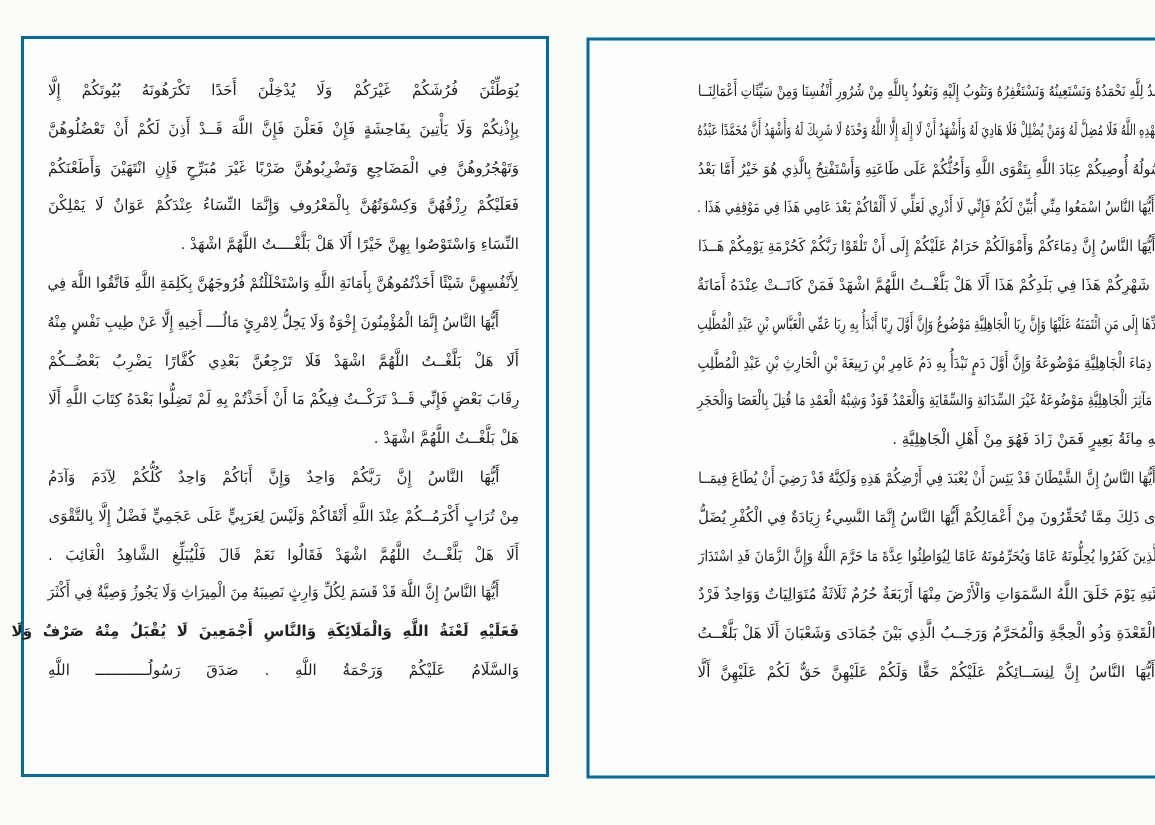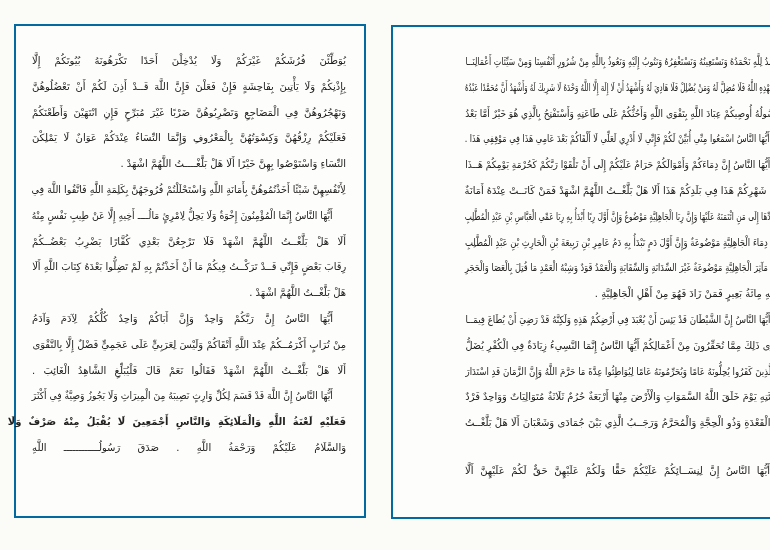--- a/index.html
+++ b/index.html
@@ -60,21 +60,21 @@
       <div class="line full"><span class="ln" style="transform-origin: 100% 50%; transform: scaleX(0.9857);">فِي شَهْرِكُمْ هَذَا فِي بَلَدِكُمْ هَذَا أَلَا هَلْ بَلَّغْــتُ اللَّهُمَّ اشْهَدْ فَمَنْ كَانَــتْ عِنْدَهُ أَمَانَةٌ</span></div>
       <div class="line full"><span class="ln" style="transform-origin: 100% 50%; transform: scaleX(0.7451);">فَلْيُؤَدِّهَا إِلَى مَنِ ائْتَمَنَهُ عَلَيْهَا وَإِنَّ رِبَا الْجَاهِلِيَّةِ مَوْضُوعٌ وَإِنَّ أَوَّلَ رِبًا أَبْدَأُ بِهِ رِبَا عَمِّي الْعَبَّاسِ بْنِ عَبْدِ الْمُطَّلِبِ</span></div>
       <div class="line full"><span class="ln" style="transform-origin: 100% 50%; transform: scaleX(0.8456);">وَإِنَّ دِمَاءَ الْجَاهِلِيَّةِ مَوْضُوعَةٌ وَإِنَّ أَوَّلَ دَمٍ نَبْدَأُ بِهِ دَمُ عَامِرِ بْنِ رَبِيعَةَ بْنِ الْحَارِثِ بْنِ عَبْدِ الْمُطَّلِبِ</span></div>
       <div class="line full"><span class="ln" style="transform-origin: 100% 50%; transform: scaleX(0.8219);">وَإِنَّ مَآثِرَ الْجَاهِلِيَّةِ مَوْضُوعَةٌ غَيْرَ السِّدَانَةِ وَالسِّقَايَةِ وَالْعَمْدُ قَوَدٌ وَشِبْهُ الْعَمْدِ مَا قُتِلَ بِالْعَصَا وَالْحَجَرِ</span></div>
       <div class="line short"><span class="ln">وَفِيهِ مِائَةُ بَعِيرٍ فَمَنْ زَادَ فَهُوَ مِنْ أَهْلِ الْجَاهِلِيَّةِ .</span></div>
       <div class="line full indent"><span class="ln" style="transform-origin: 100% 50%; transform: scaleX(0.8654);">أَيُّهَا النَّاسُ إِنَّ الشَّيْطَانَ قَدْ يَئِسَ أَنْ يُعْبَدَ فِي أَرْضِكُمْ هَذِهِ وَلَكِنَّهُ قَدْ رَضِيَ أَنْ يُطَاعَ فِيمَــا</span></div>
       <div class="line full"><span class="ln" style="transform-origin: 100% 50%; transform: scaleX(0.971);">سِوَى ذَلِكَ مِمَّا تُحَقِّرُونَ مِنْ أَعْمَالِكُمْ أَيُّهَا النَّاسُ إِنَّمَا النَّسِيءُ زِيَادَةٌ فِي الْكُفْرِ يُضَلُّ</span></div>
       <div class="line full"><span class="ln" style="transform-origin: 100% 50%; transform: scaleX(0.863);">بِهِ الَّذِينَ كَفَرُوا يُحِلُّونَهُ عَامًا وَيُحَرِّمُونَهُ عَامًا لِيُوَاطِئُوا عِدَّةَ مَا حَرَّمَ اللَّهُ وَإِنَّ الزَّمَانَ قَدِ اسْتَدَارَ</span></div>
       <div class="line full"><span class="ln" style="transform-origin: 100% 50%; transform: scaleX(0.9895);">كَهَيْئَتِهِ يَوْمَ خَلَقَ اللَّهُ السَّمَوَاتِ وَالْأَرْضَ مِنْهَا أَرْبَعَةٌ حُرُمٌ ثَلَاثَةٌ مُتَوَالِيَاتٌ وَوَاحِدٌ فَرْدٌ</span></div>
       <div class="line full"><span class="ln" style="word-spacing: 0.09px;">ذُو الْقَعْدَةِ وَذُو الْحِجَّةِ وَالْمُحَرَّمُ وَرَجَــبُ الَّذِي بَيْنَ جُمَادَى وَشَعْبَانَ أَلَا هَلْ بَلَّغْــتُ</span></div>
-      <div class="line full indent"><span class="ln" style="word-spacing: 3.42px; margin-top: 22px;">أَيُّهَا النَّاسُ إِنَّ لِنِسَــائِكُمْ عَلَيْكُمْ حَقًّا وَلَكُمْ عَلَيْهِنَّ حَقٌّ لَكُمْ عَلَيْهِنَّ أَلَّا</span></div>
+      <div class="line full indent"><span class="ln" style="word-spacing: 3.42px;">أَيُّهَا النَّاسُ إِنَّ لِنِسَــائِكُمْ عَلَيْكُمْ حَقًّا وَلَكُمْ عَلَيْهِنَّ حَقٌّ لَكُمْ عَلَيْهِنَّ أَلَّا</span></div>
     </div>
   </div>
 
   <div class="page page-left">
     <div class="page-text" dir="rtl">
       <div class="line full"><span class="ln" style="word-spacing: 10.81px;">يُوَطِّئْنَ فُرُشَكُمْ غَيْرَكُمْ وَلَا يُدْخِلْنَ أَحَدًا تَكْرَهُونَهُ بُيُوتَكُمْ إِلَّا</span></div>
       <div class="line full"><span class="ln" style="word-spacing: 2.55px;">بِإِذْنِكُمْ وَلَا يَأْتِينَ بِفَاحِشَةٍ فَإِنْ فَعَلْنَ فَإِنَّ اللَّهَ قَــدْ أَذِنَ لَكُمْ أَنْ تَعْضُلُوهُنَّ</span></div>
       <div class="line full"><span class="ln" style="word-spacing: 2.71px;">وَتَهْجُرُوهُنَّ فِي الْمَضَاجِعِ وَتَضْرِبُوهُنَّ ضَرْبًا غَيْرَ مُبَرِّحٍ فَإِنِ انْتَهَيْنَ وَأَطَعْنَكُمْ</span></div>
       <div class="line full"><span class="ln" style="word-spacing: 3.27px;">فَعَلَيْكُمْ رِزْقُهُنَّ وَكِسْوَتُهُنَّ بِالْمَعْرُوفِ وَإِنَّمَا النِّسَاءُ عِنْدَكُمْ عَوَانٌ لَا يَمْلِكْنَ</span></div>
       <div class="line short"><span class="ln">النِّسَاءِ وَاسْتَوْصُوا بِهِنَّ خَيْرًا أَلَا هَلْ بَلَّغْــــتُ اللَّهُمَّ اشْهَدْ .</span></div>

